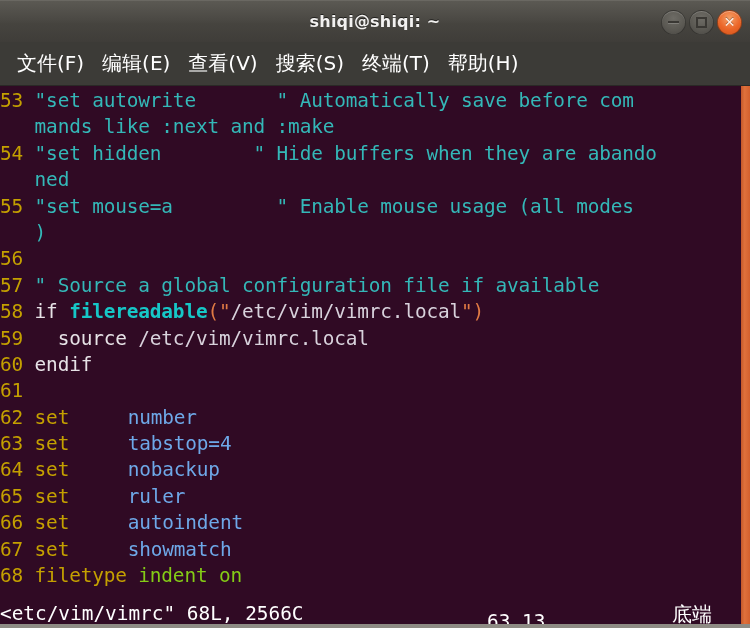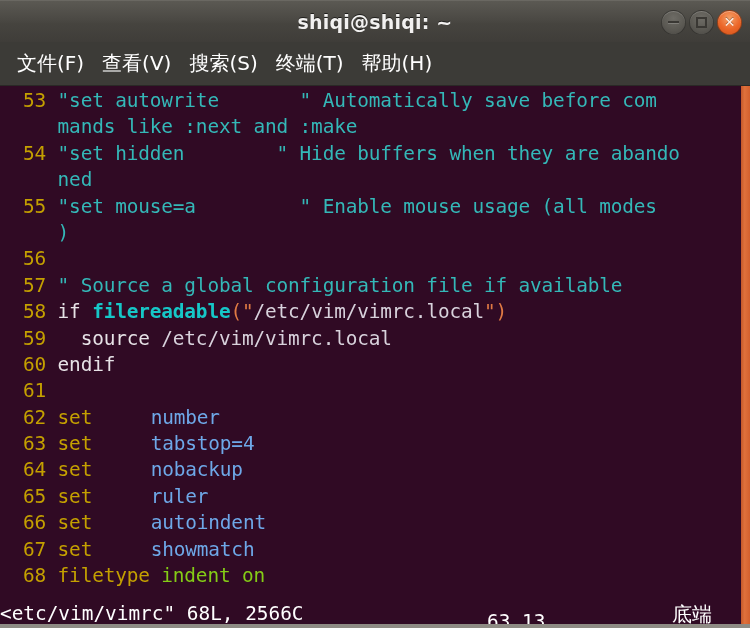--- a/index.html
+++ b/index.html
@@ -31,21 +31,21 @@
     flex: 0 0 42px;
     background: linear-gradient(to bottom, #5b5953 0%, #4b4944 45%, #46443f 55%, #3f3d39 100%);
     border-top: 1px solid #6a6862;
     box-sizing: border-box;
     display: flex;
     align-items: center;
     justify-content: center;
   }
   #window-title {
     font-family: "DejaVu Sans", sans-serif;
-    font-size: 19px;
+    font-size: 16px;
     font-weight: bold;
     color: #f2f1f0;
     letter-spacing: 0.2px;
     text-shadow: 0 -1px 0 rgba(0,0,0,0.6);
     user-select: none;
   }
   #window-controls {
     position: absolute;
     right: 8px;
     top: 0;
@@ -131,21 +131,21 @@
     font-family: "DejaVu Sans Mono", monospace;
     font-size: 19.4px;
     line-height: 26.4px;
     letter-spacing: -0.15px;
     white-space: pre;
     color: #d3d7cf;
   }
   .row { height: 26.4px; }
 
   
-  .lnum    { color: #c4a000; margin-left: 23px; }
+  .lnum    { color: #c4a000; }
   .comment { color: #34b8b8; }
   .stmt    { color: #c4a000; }
   .ident   { color: #6ea8e8; margin-left: 47px; }
   .func    { color: #16c7c7; font-weight: bold; }
   .plain   { color: #e6e2e6; }
   .paren   { color: #e07a44; }
   .str     { color: #d8d2dc; }
   .type    { color: #84cc16; margin-top: 44px; }
 
   
@@ -213,20 +213,21 @@
         <span class="wc-glyph-max"></span>
       </div>
       <div class="wc-btn wc-close">
         <span class="wc-glyph-close">✕</span>
       </div>
     </div>
   </div>
 
   <div id="menubar">
     <div class="menu-item">文件(F)</div>
+    <div class="menu-item">编辑(E)</div>
     <div class="menu-item">查看(V)</div>
     <div class="menu-item">搜索(S)</div>
     <div class="menu-item">终端(T)</div>
     <div class="menu-item">帮助(H)</div>
   </div>
 
   <div id="terminal">
     <div id="screen"><div class="row"><span class="lnum">53 </span><span class="comment">"set autowrite       " Automatically save before com</span></div><div class="row"><span class="lnum">   </span><span class="comment">mands like :next and :make</span></div><div class="row"><span class="lnum">54 </span><span class="comment">"set hidden        " Hide buffers when they are abando</span></div><div class="row"><span class="lnum">   </span><span class="comment">ned</span></div><div class="row"><span class="lnum">55 </span><span class="comment">"set mouse=a         " Enable mouse usage (all modes</span></div><div class="row"><span class="lnum">   </span><span class="comment">)</span></div><div class="row"><span class="lnum">56 </span><span class="comment"></span></div><div class="row"><span class="lnum">57 </span><span class="comment">" Source a global configuration file if available</span></div><div class="row"><span class="lnum">58 </span><span class="plain">if </span><span class="func">filereadable</span><span class="paren">("</span><span class="str">/etc/vim/vimrc.local</span><span class="paren">")</span></div><div class="row"><span class="lnum">59 </span><span class="plain">  source </span><span class="str">/etc/vim/vimrc.local</span></div><div class="row"><span class="lnum">60 </span><span class="plain">endif</span></div><div class="row"><span class="lnum">61 </span><span class="comment"></span></div><div class="row"><span class="lnum">62 </span><span class="stmt">set </span><span class="ident">number</span></div><div class="row"><span class="lnum">63 </span><span class="stmt">set </span><span class="ident">tabstop=4</span></div><div class="row"><span class="lnum">64 </span><span class="stmt">set </span><span class="ident">nobackup</span></div><div class="row"><span class="lnum">65 </span><span class="stmt">set </span><span class="ident">ruler</span></div><div class="row"><span class="lnum">66 </span><span class="stmt">set </span><span class="ident">autoindent</span></div><div class="row"><span class="lnum">67 </span><span class="stmt">set </span><span class="ident">showmatch</span></div><div class="row"><span class="lnum">68 </span><span class="stmt">filetype </span><span class="type">indent on</span></div></div>
 
     <div id="statusline">

